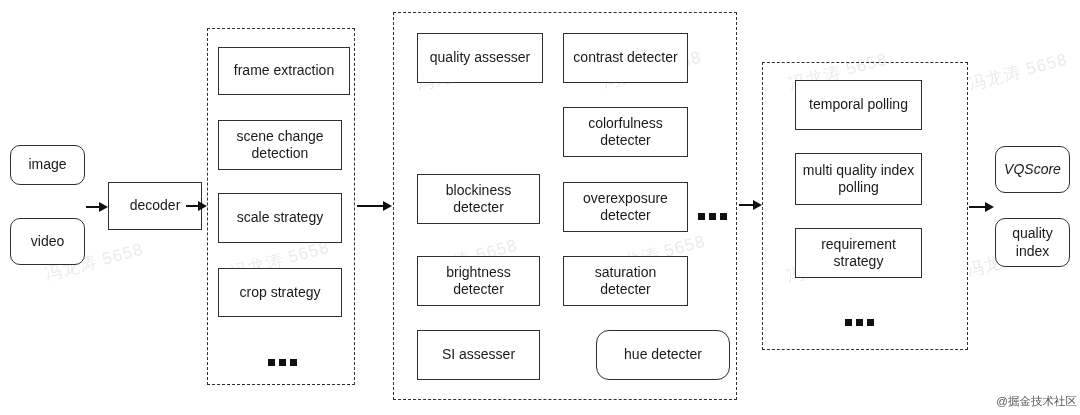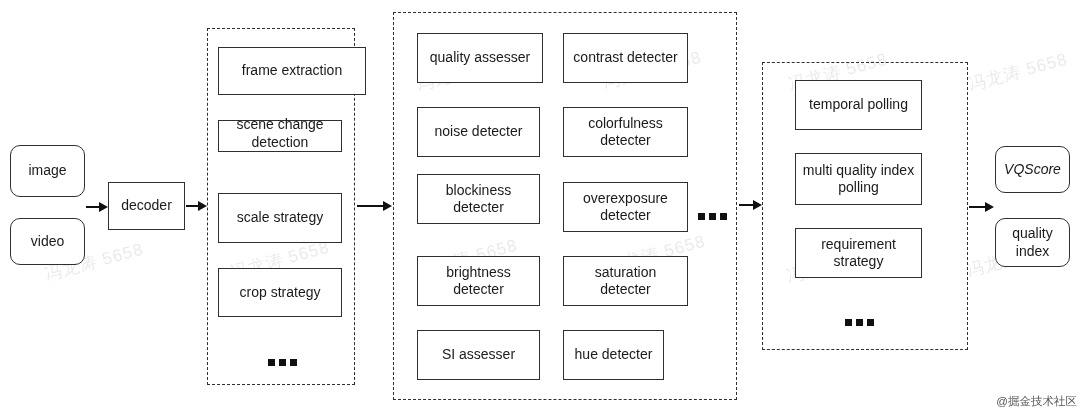--- a/index.html
+++ b/index.html
@@ -39,46 +39,46 @@
   <div class="wm" style="left:600px;top:72px;">冯龙涛 5658</div>
   <div class="wm" style="left:786px;top:74px;">冯龙涛 5658</div>
   <div class="wm" style="left:966px;top:74px;">冯龙涛 5658</div>
   <div class="wm" style="left:42px;top:264px;">冯龙涛 5658</div>
   <div class="wm" style="left:228px;top:262px;">冯龙涛 5658</div>
   <div class="wm" style="left:416px;top:260px;">冯龙涛 5658</div>
   <div class="wm" style="left:604px;top:256px;">冯龙涛 5658</div>
   <div class="wm" style="left:784px;top:266px;">冯龙涛 5658</div>
   <div class="wm" style="left:964px;top:260px;">冯龙涛 5658</div>
 
-  <div class="box rbox" style="left:10px;top:145px;width:75px;height:52px;">
+  <div class="box rbox" style="left:10px;top:145px;width:75px;height:40px;">
     <span class="lbl">image</span>
   </div>
   <div class="box rbox" style="left:10px;top:218px;width:75px;height:47px;text-align:center;">
     <span class="lbl">video</span>
   </div>
 
   <div class="arrow" style="left:86px;top:207px;width:22px;">
     <span class="line"></span>
       <span class="head"></span>
   </div>
 
-  <div class="box" style="left:108px;top:182px;width:77px;height:48px;">
+  <div class="box" style="left:108px;top:182px;width:94px;height:48px;">
     <span class="lbl">decoder</span>
   </div>
 
   <div class="arrow" style="left:186px;top:206px;width:21px;">
     <span class="line"></span>
       <span class="head"></span>
   </div>
 
   <div class="stage" style="left:207px;top:28px;width:148px;height:357px;"></div>
-  <div class="box" style="left:218px;top:47px;width:148px;height:48px;">
+  <div class="box" style="left:218px;top:47px;width:132px;height:48px;">
     <span class="lbl">frame extraction</span>
   </div>
-  <div class="box" style="left:218px;top:120px;width:124px;height:32px;align-items:flex-end;">
+  <div class="box" style="left:218px;top:120px;width:124px;height:50px;">
     <span class="lbl">scene change
 detection</span>
   </div>
   <div class="box" style="left:218px;top:268px;width:124px;height:49px;">
     <span class="lbl">crop strategy</span>
   </div>
   <div class="box" style="left:218px;top:193px;width:124px;height:50px;">
     <span class="lbl">scale strategy</span>
   </div>
   <div class="dots" style="left:268px;top:359px;">
@@ -89,23 +89,20 @@
 
   <div class="arrow" style="left:357px;top:206px;width:35px;">
     <span class="line"></span>
       <span class="head"></span>
   </div>
 
   <div class="stage" style="left:393px;top:12px;width:344px;height:388px;"></div>
 
   <div class="box" style="left:417px;top:33px;width:126px;height:50px;">
     <span class="lbl">quality assesser</span>
-  </div>
-  <div class="box" style="left:417px;top:107px;width:123px;height:50px;">
-    <span class="lbl">noise detecter</span>
   </div>
   <div class="box" style="left:417px;top:174px;width:123px;height:50px;">
     <span class="lbl">blockiness
 detecter</span>
   </div>
   <div class="box" style="left:417px;top:256px;width:123px;height:50px;">
     <span class="lbl">brightness
 detecter</span>
   </div>
   <div class="box" style="left:417px;top:330px;width:123px;height:50px;">
@@ -120,21 +117,21 @@
 detecter</span>
   </div>
   <div class="box" style="left:563px;top:182px;width:125px;height:50px;">
     <span class="lbl">overexposure
 detecter</span>
   </div>
   <div class="box" style="left:563px;top:256px;width:125px;height:50px;">
     <span class="lbl">saturation
 detecter</span>
   </div>
-  <div class="box" style="left:563px;top:330px;width:101px;height:50px;">
+  <div class="box" style="left:596px;top:330px;width:134px;height:50px;border-radius:13px;">
     <span class="lbl">hue detecter</span>
   </div>
   <div class="dots" style="left:698px;top:213px;">
       <i></i>
       <i></i>
       <i></i>
     </div>
 
   <div class="arrow" style="left:739px;top:205px;width:23px;">
     <span class="line"></span>

